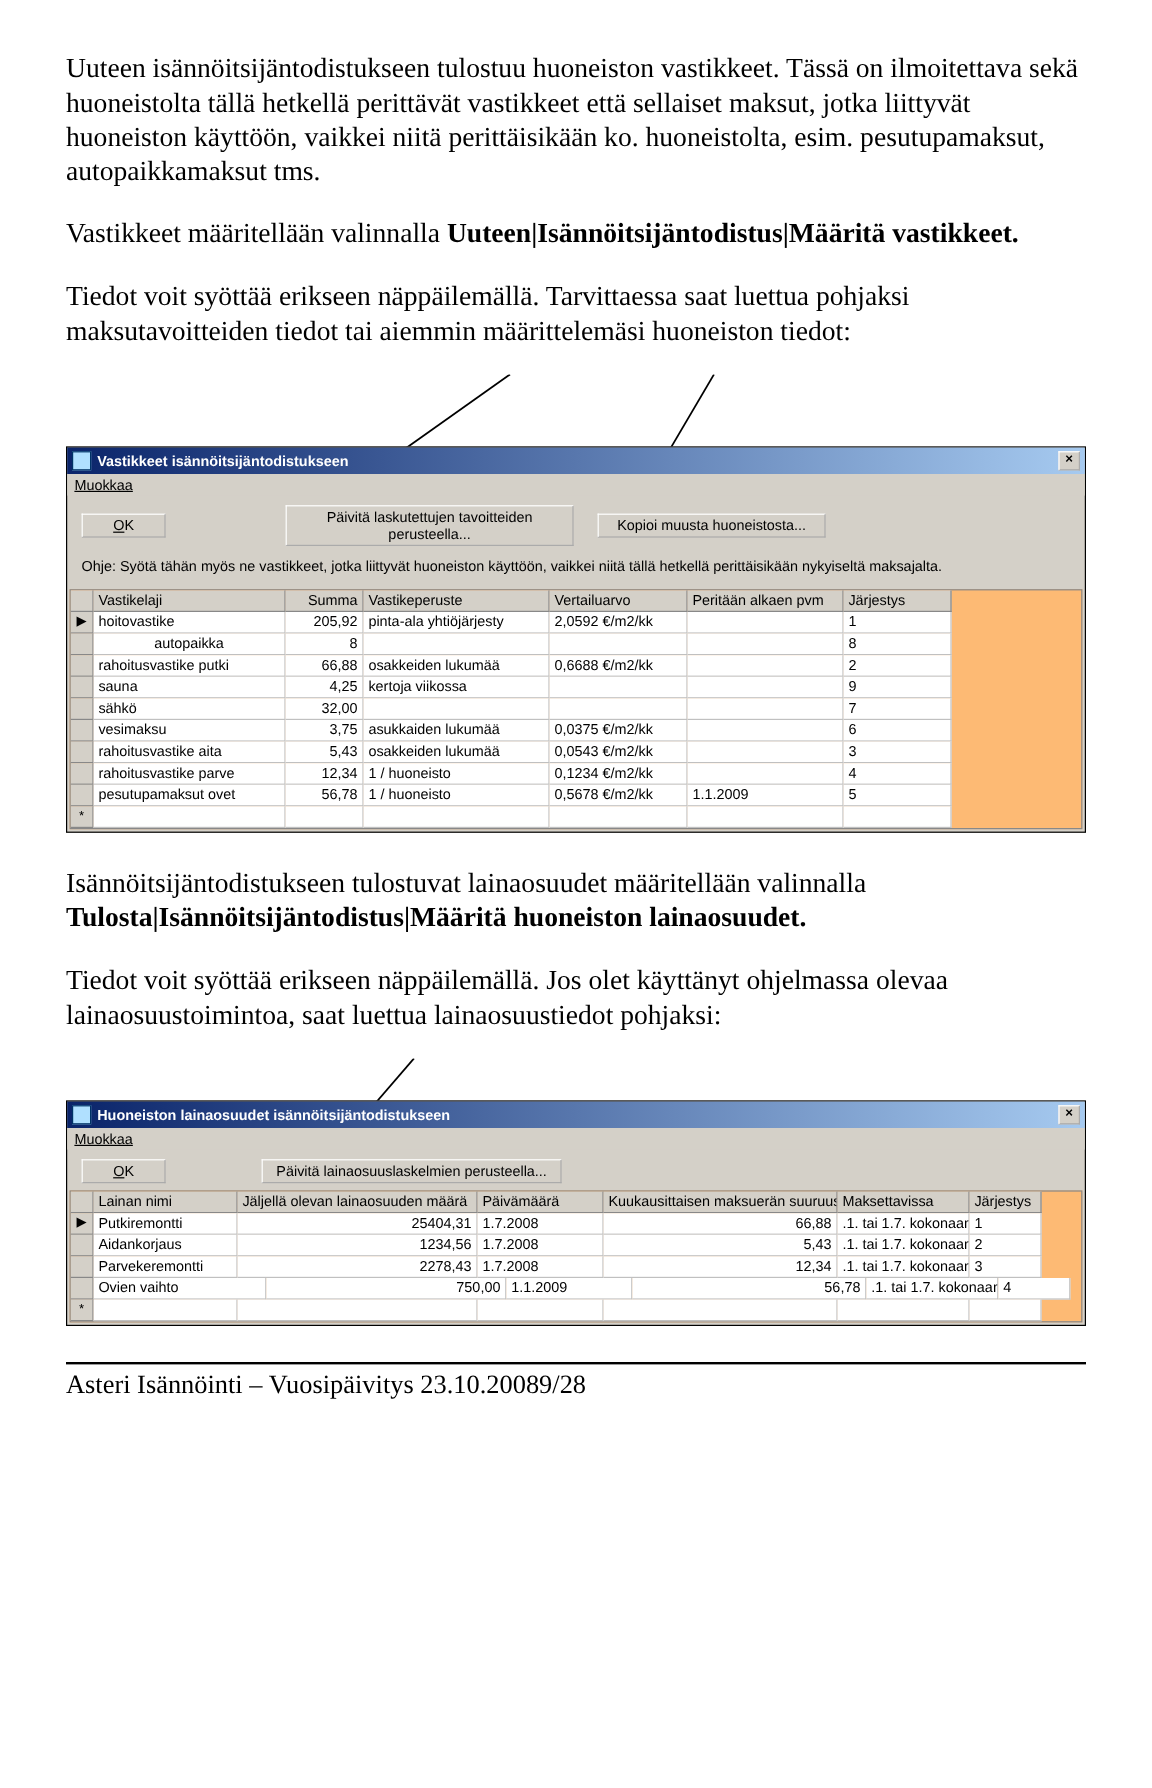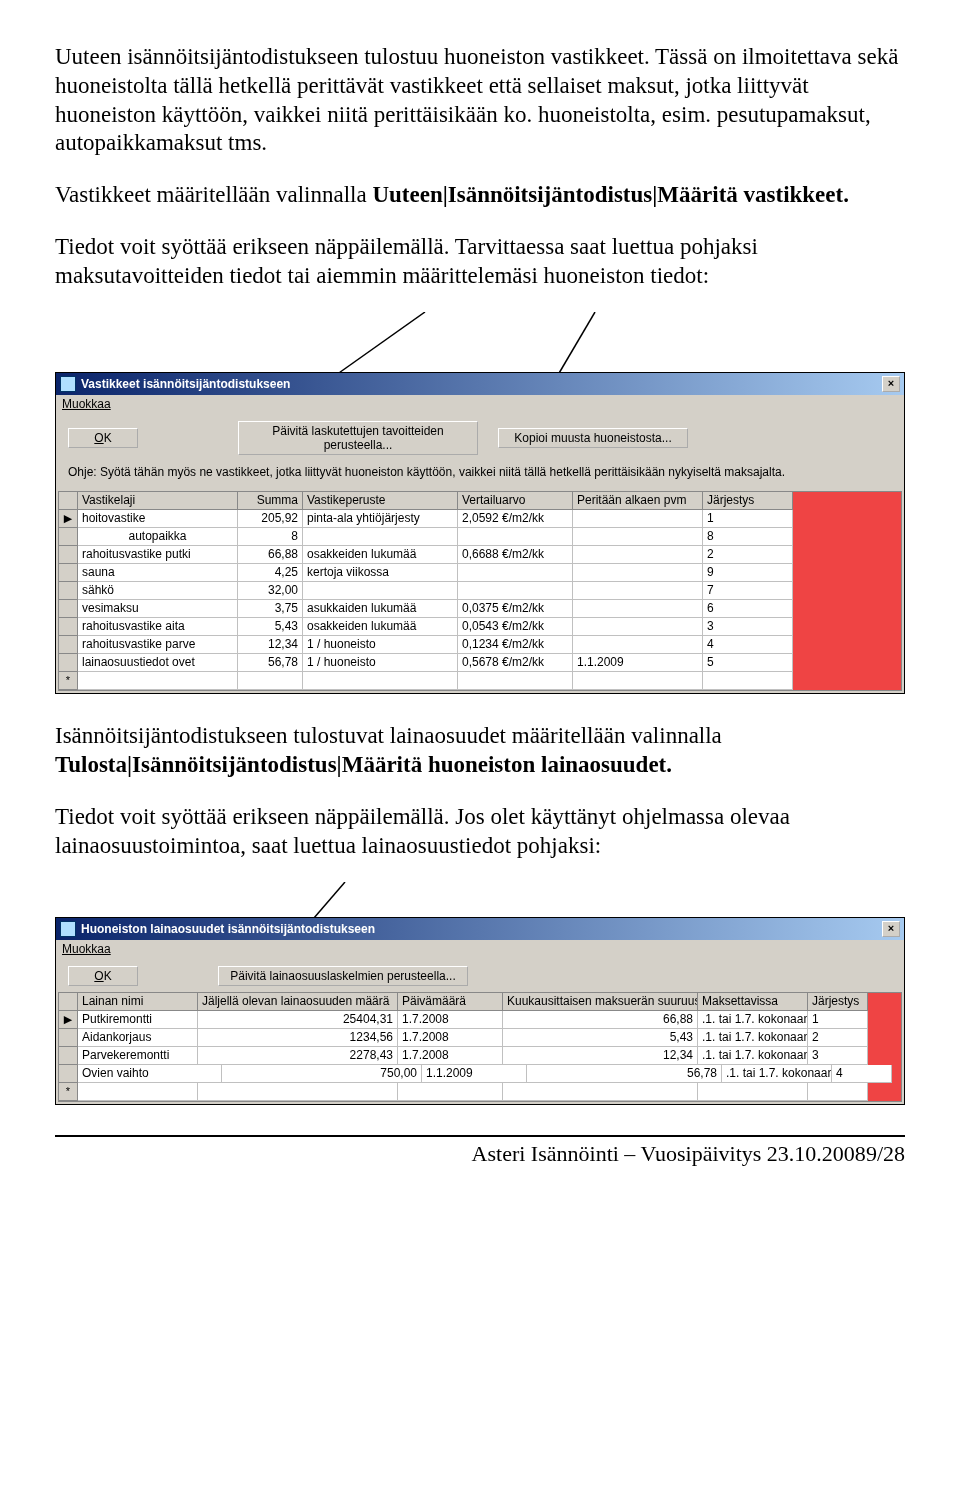--- a/index.html
+++ b/index.html
@@ -91,21 +91,21 @@
   .winbtn.med { width: 190px; }
   .winbtn.w2 { width: 250px; }
   .hint {
     padding: 6px 12px 10px 12px;
     font-size: 12px;
   }
 
   
   .grid {
     margin: 2px;
-    background: #ef4444;
+    background: #fdba74;
     border: 1px solid #888;
   }
   .gridhead, .gridrow {
     display: flex;
     font-size: 12px;
   }
   .gridhead .gcell {
     background: #d4d0c8;
     border-right: 1px solid #888;
     border-bottom: 1px solid #888;
@@ -132,21 +132,21 @@
     font-size: 11px;
     line-height: 16px;
   }
   .ar { text-align: right; }
 
   .footer-line {
     border-top: 2px solid #000;
     margin-top: 30px;
     padding-top: 4px;
     display: flex;
-    justify-content: flex-end;
+    justify-content: flex-start;
     font-size: 22px;
   }
 </style>
 </head>
 <body>
 
 <div class="page">
 
   <p class="para">Uuteen isännöitsijäntodistukseen tulostuu huoneiston vastikkeet. Tässä on ilmoitettava sekä huoneistolta tällä hetkellä perittävät vastikkeet että sellaiset maksut, jotka liittyvät huoneiston käyttöön, vaikkei niitä perittäisikään ko. huoneistolta, esim. pesutupamaksut, autopaikkamaksut tms.</p>
 
@@ -260,21 +260,21 @@
             <div class="rowselector"></div>
             <div class="gcell " style="width: 160px;">rahoitusvastike parve</div>
             <div class="gcell ar" style="width: 65px;">12,34</div>
             <div class="gcell " style="width: 155px;">1 / huoneisto</div>
             <div class="gcell " style="width: 115px;">0,1234 €/m2/kk</div>
             <div class="gcell " style="width: 130px;"></div>
             <div class="gcell " style="width: 90px;">4</div>
           </div>
           <div class="gridrow">
             <div class="rowselector"></div>
-            <div class="gcell " style="width: 160px;">lainaosuustiedot ovet</div>
+            <div class="gcell " style="width: 160px;">pesutupamaksut ovet</div>
             <div class="gcell ar" style="width: 65px;">56,78</div>
             <div class="gcell " style="width: 155px;">1 / huoneisto</div>
             <div class="gcell " style="width: 115px;">0,5678 €/m2/kk</div>
             <div class="gcell " style="width: 130px;">1.1.2009</div>
             <div class="gcell " style="width: 90px;">5</div>
           </div>
         </div>
       <div class="gridrow">
         <div class="rowselector">*</div>
         <div class="gcell" style="width:160px"></div>

